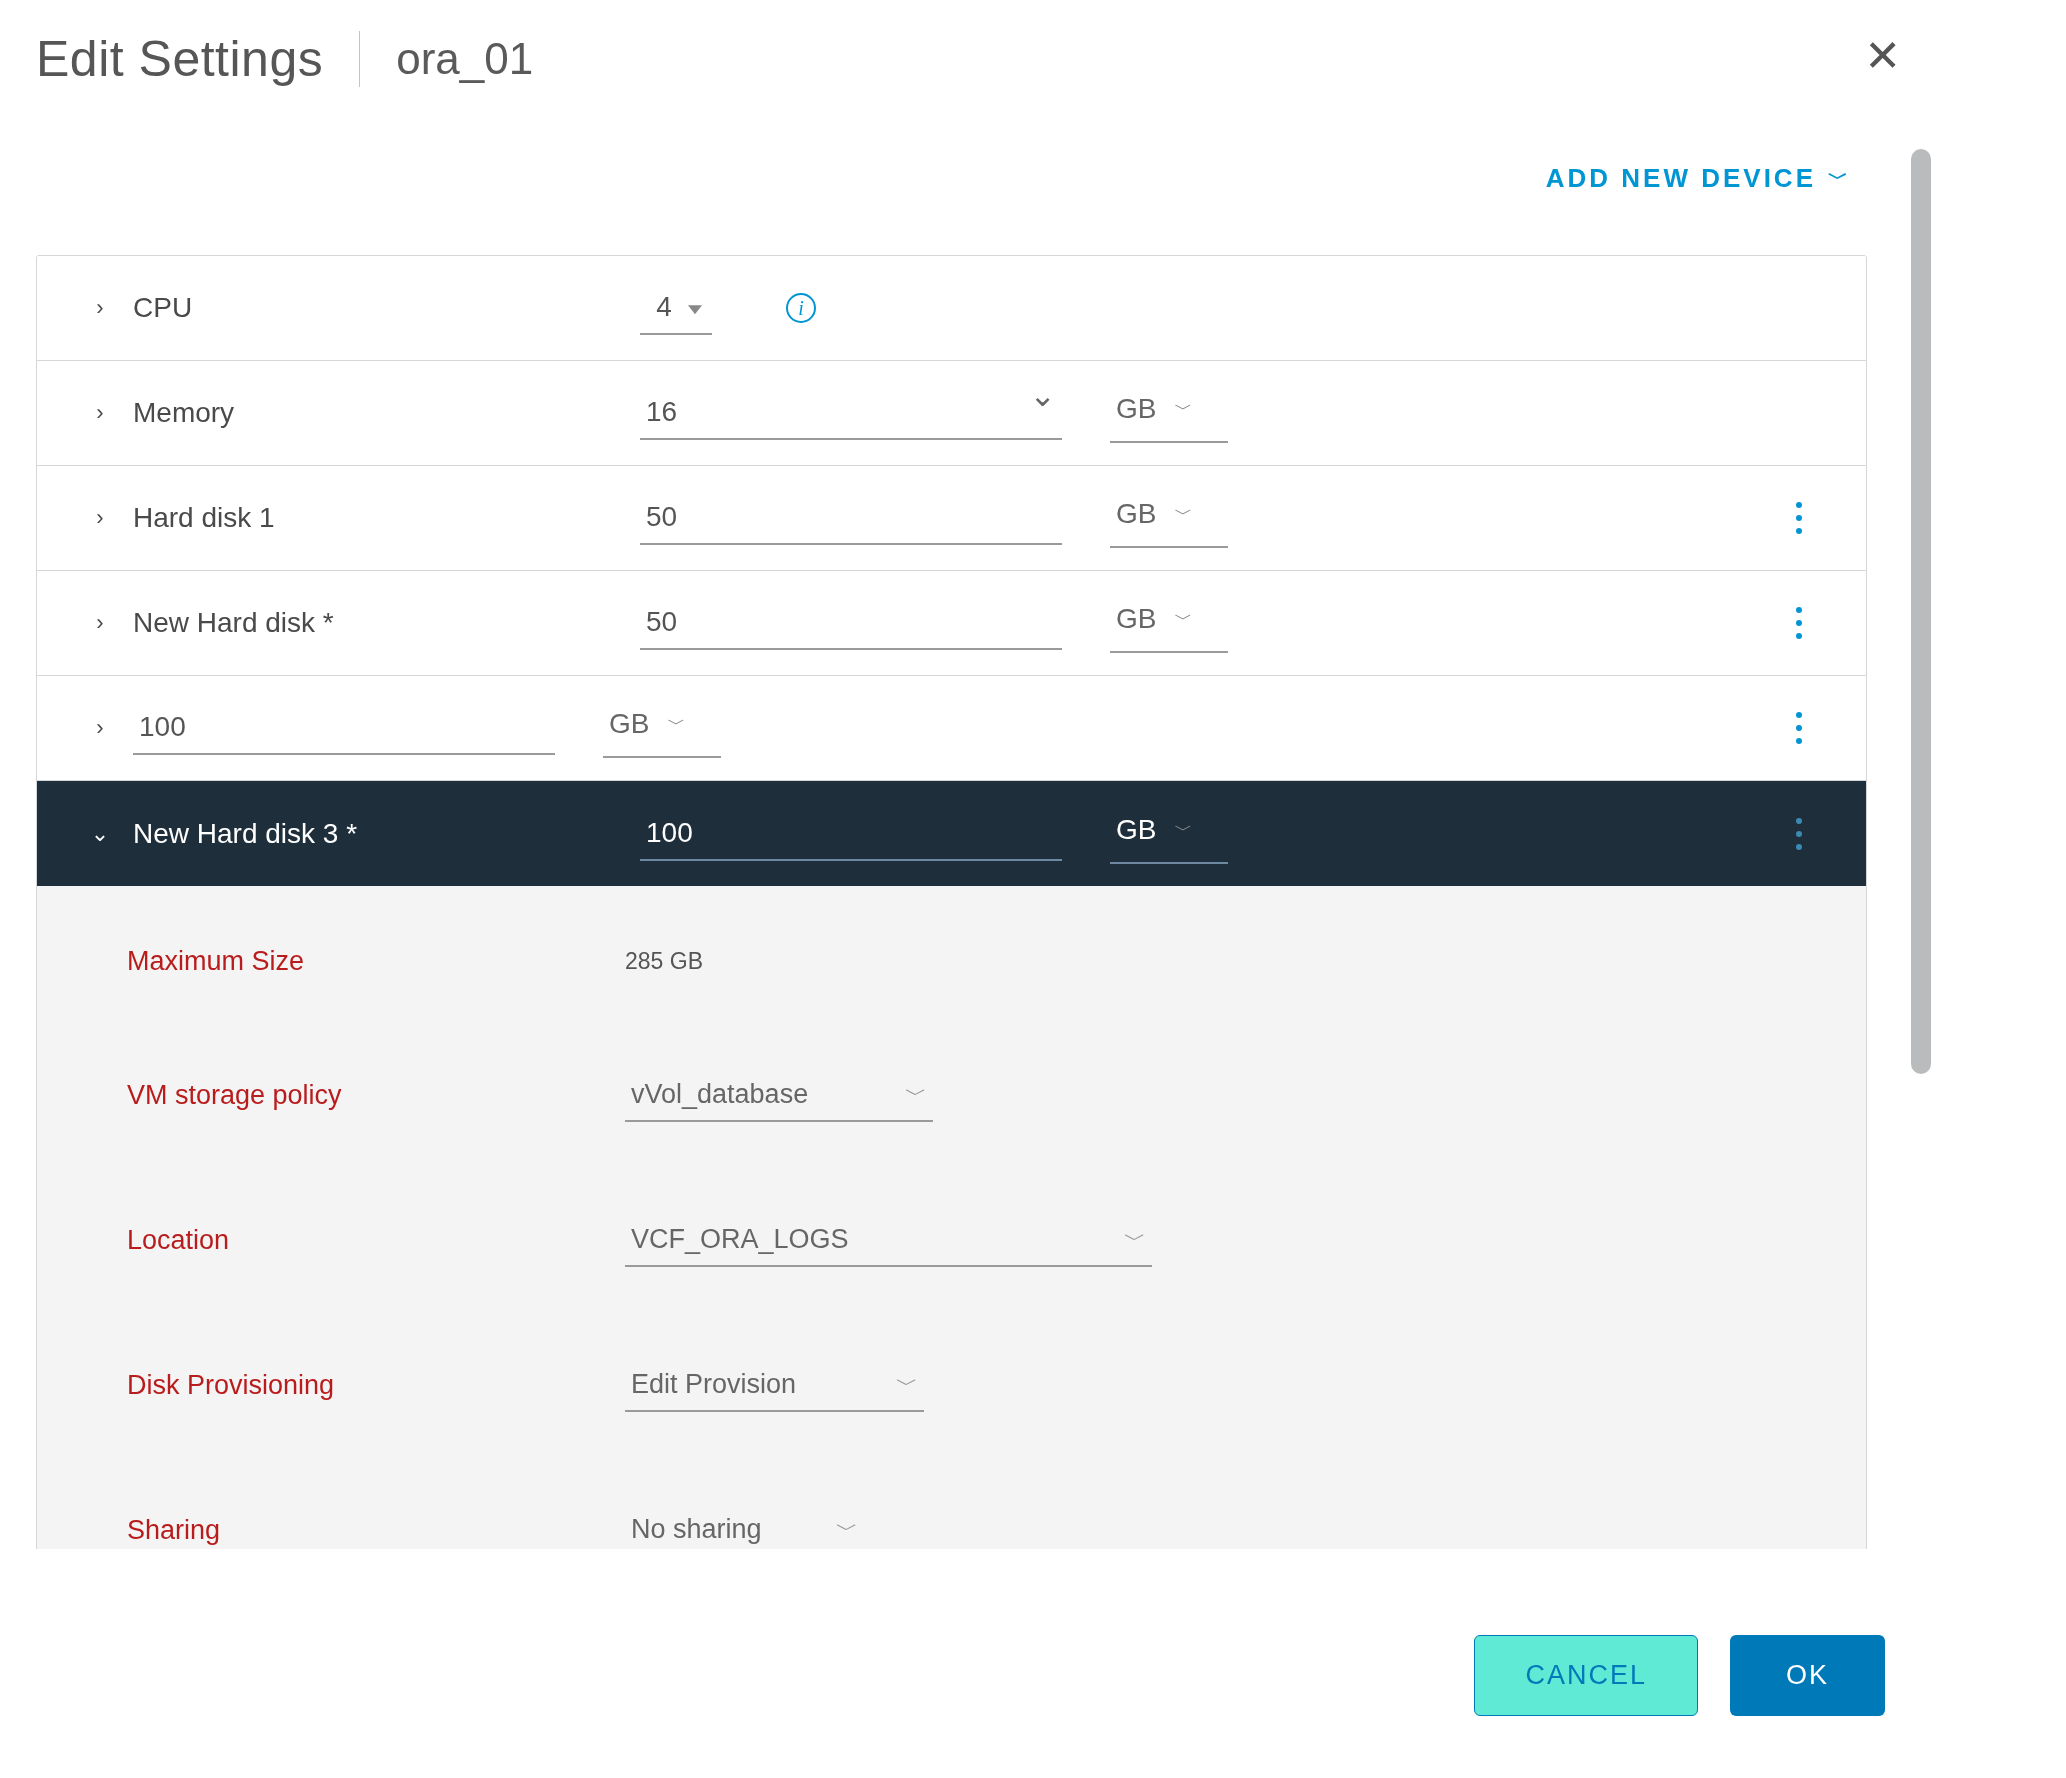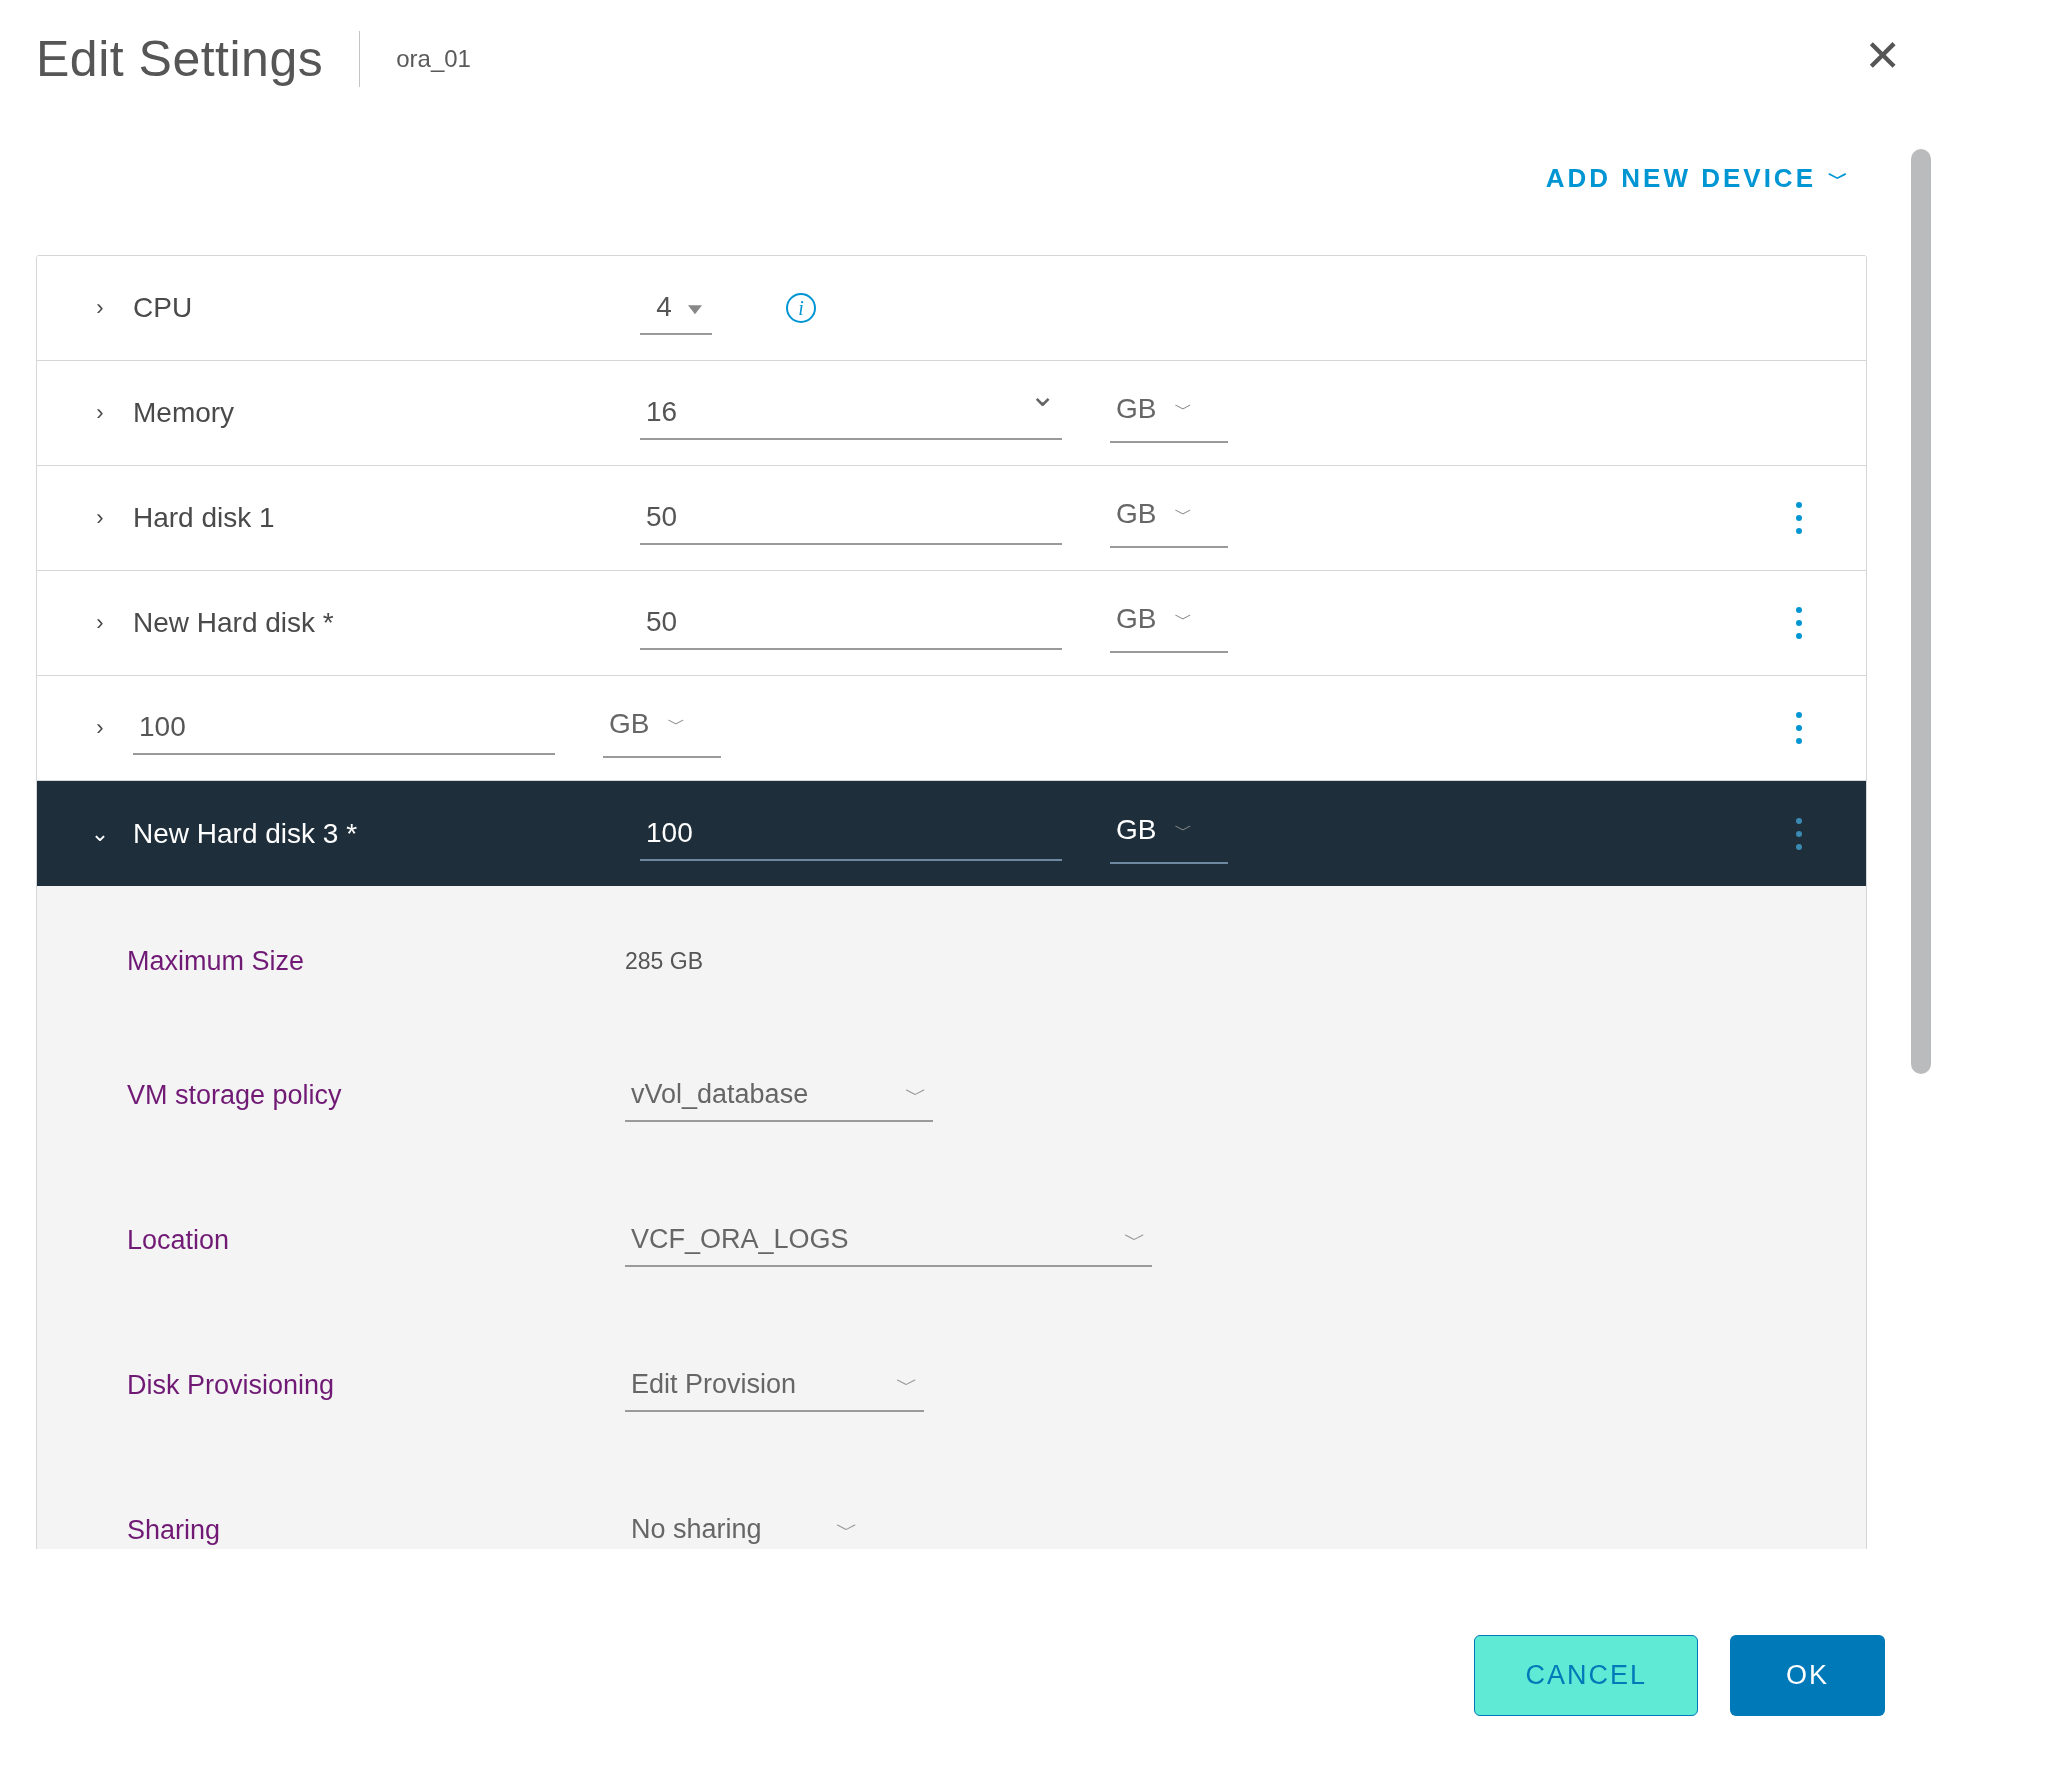--- a/index.html
+++ b/index.html
@@ -42,21 +42,21 @@
     font-size:50px;
     font-weight:300;
     color:#565656;
     letter-spacing:0.5px;
   }
   .vline{
     width:1px; height:56px;
     background:#c4c4c4;
   }
   .subtitle{
-    font-size:24px;
+    font-size:44px;
     color:#5a5a5a;
     font-weight:400;
   }
   .close-x{
     position:absolute;
     right:36px; top:34px;
     font-size:44px;
     font-weight:300;
     color:#555;
     cursor:pointer;
@@ -213,21 +213,21 @@
   }
   .form-row{
     display:flex;
     align-items:center;
     margin-bottom:92px;
   }
   .form-row:last-child{margin-bottom:0;}
   .form-label{
     flex:0 0 498px;
     font-size:27px;
-    color:#701a75;
+    color:#b91c1c;
   }
   .form-value{
     font-size:23px;
     color:#555;
   }
   .form-select{
     font-size:27px;
     color:#666;
     border-bottom:2px solid #9a9a9a;
     padding:10px 6px;

